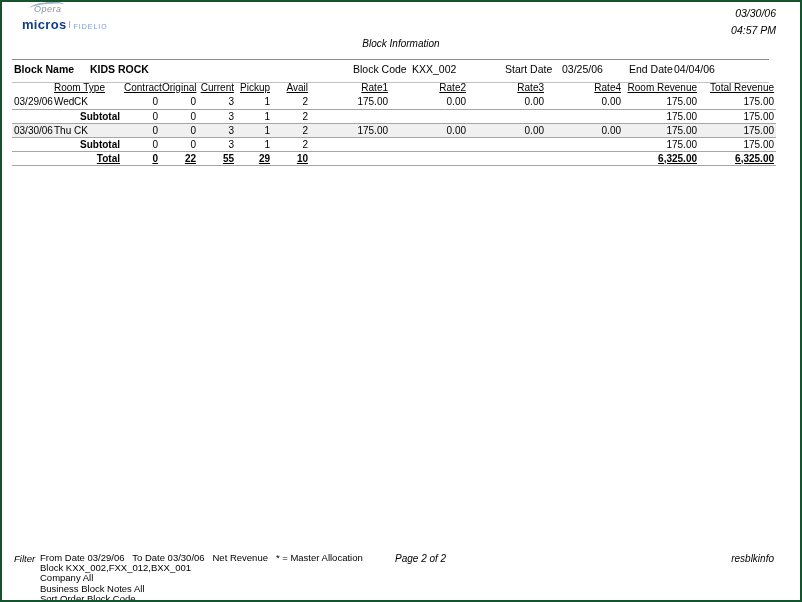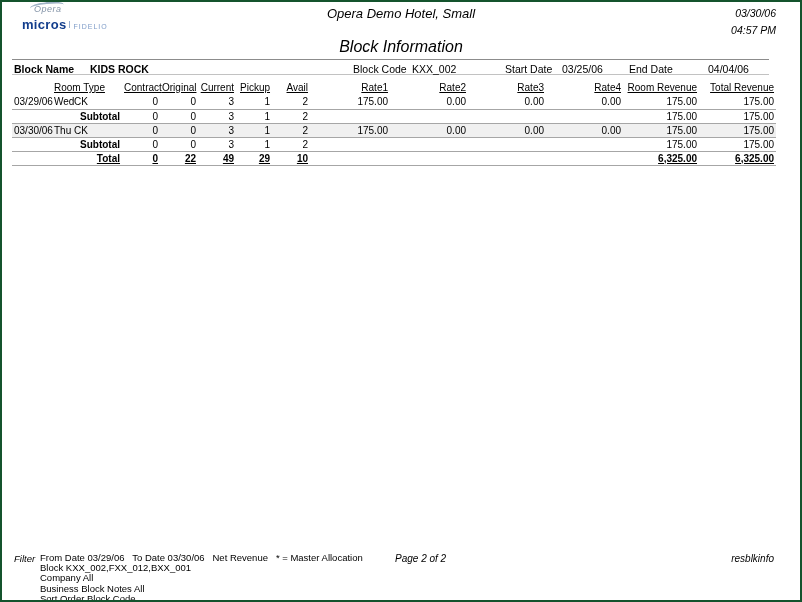--- a/index.html
+++ b/index.html
@@ -18,33 +18,33 @@
   .logo-line2 { margin-top:1px; white-space:nowrap; }
   .logo-micros { font-size:13px; font-weight:bold; color:#123d8c; letter-spacing:.3px; }
   .logo-sep { display:inline-block; width:1px; height:7px; background:#9ab0d0; margin:0 3px; vertical-align:middle; }
   .logo-fidelio { font-size:7px; color:#7e9cc8; letter-spacing:1px; }
   
   .hotel-name { position:absolute; left:0; right:0; top:4px; text-align:center;
     font-size:13px; font-style:italic; }
   .datetime { position:absolute; right:24px; top:3px; text-align:right;
     font-size:10.5px; font-style:italic; line-height:17px; }
   .report-title { position:absolute; left:0; right:0; top:36px; text-align:center;
-    font-size:16px; font-style:italic; }
-  
-  .block-bar { position:absolute; left:10px; top:57px; width:757px; height:16px;
+    font-size:10px; font-style:italic; }
+  
+  .block-bar { position:absolute; left:10px; top:57px; width:757px; height:24px;
     border-top:1px solid #8c8c8c; border-bottom:1px solid #c2c2c2; font-size:10.5px; }
   .block-bar span { position:absolute; top:3px; white-space:nowrap; }
   .bb-name-label   { left:2px;  font-weight:bold; }
   .bb-name-value   { left:78px; font-weight:bold; }
   .bb-code-label   { left:293px;padding-left:48px; }
   .bb-code-value   { left:400px; }
   .bb-start-label  { left:493px; }
   .bb-start-value  { left:542px;padding-left:8px; }
   .bb-end-label    { left:617px; }
-  .bb-end-value    { left:696px; }
+  .bb-end-value    { left:662px; }
   
   table.report { position:absolute; left:10px; top:77px; width:756px;
     border-collapse:collapse; table-layout:fixed; font-size:10px; }
   table.report td { padding:0 2px; height:14px; white-space:nowrap; overflow:visible; vertical-align:middle; }
   tr.hdr td { height:16px; vertical-align:bottom; padding-bottom:2px; }
   tr.hdr td.u { text-decoration:underline; }
   td.num { text-align:right; }
   td.lbl { text-align:right; font-weight:bold; padding-right:4px; }
   tr.bordered td { border-bottom:1px solid #a6a6a6; }
   tr.shaded td { background:#f0f0f0; }
@@ -66,21 +66,20 @@
   <div class="logo">
     <div class="logo-opera">
       <span class="logo-swoosh"></span>
       <span>Opera</span>
     </div>
     <div class="logo-line2">
       <span class="logo-micros">micros</span><span class="logo-sep"></span><span class="logo-fidelio">FIDELIO</span>
     </div>
   </div>
 
-  <div class="hotel-name">Opera Demo Hotel, Small</div>
   <div class="datetime">
     <div>03/30/06</div>
     <div>04:57 PM</div>
   </div>
   <div class="report-title">Block Information</div>
 
   <div class="block-bar">
     <span class="bb-name-label">Block Name</span>
     <span class="bb-name-value">KIDS ROCK</span>
     <span class="bb-code-label">Block Code</span>
@@ -180,21 +179,21 @@
       <td class="num">2</td>
       <td colspan="4"></td>
       <td class="num">175.00</td>
       <td class="num">175.00</td>
     </tr>
 
     <tr class="bordered total">
       <td colspan="3" class="lbl">Total</td>
       <td class="num">0</td>
       <td class="num">22</td>
-      <td class="num">49</td>
+      <td class="num">55</td>
       <td class="num">29</td>
       <td class="num">10</td>
       <td colspan="4"></td>
       <td class="num">6,325.00</td>
       <td class="num">6,325.00</td>
     </tr>
   </tbody>
     </table>
 
   <div class="footer">

